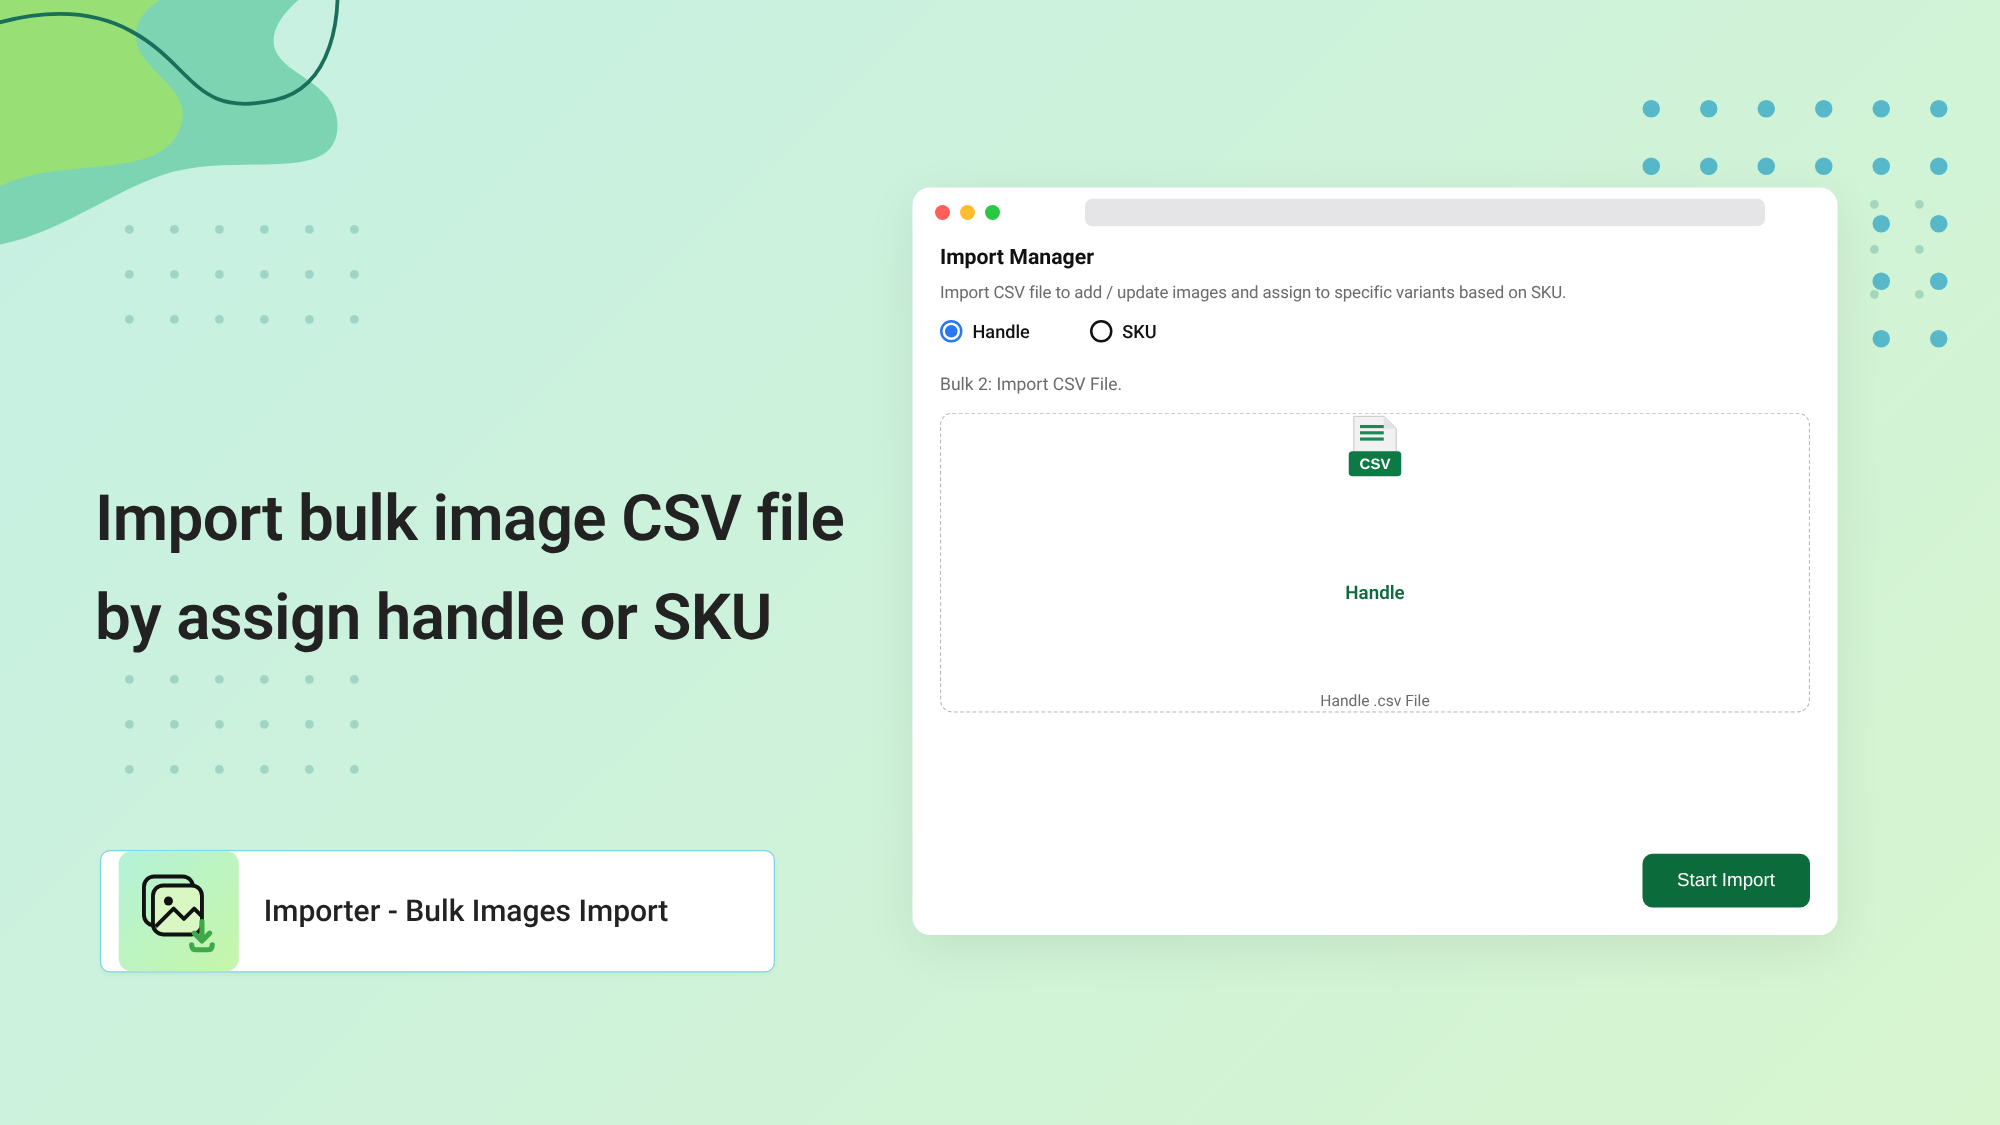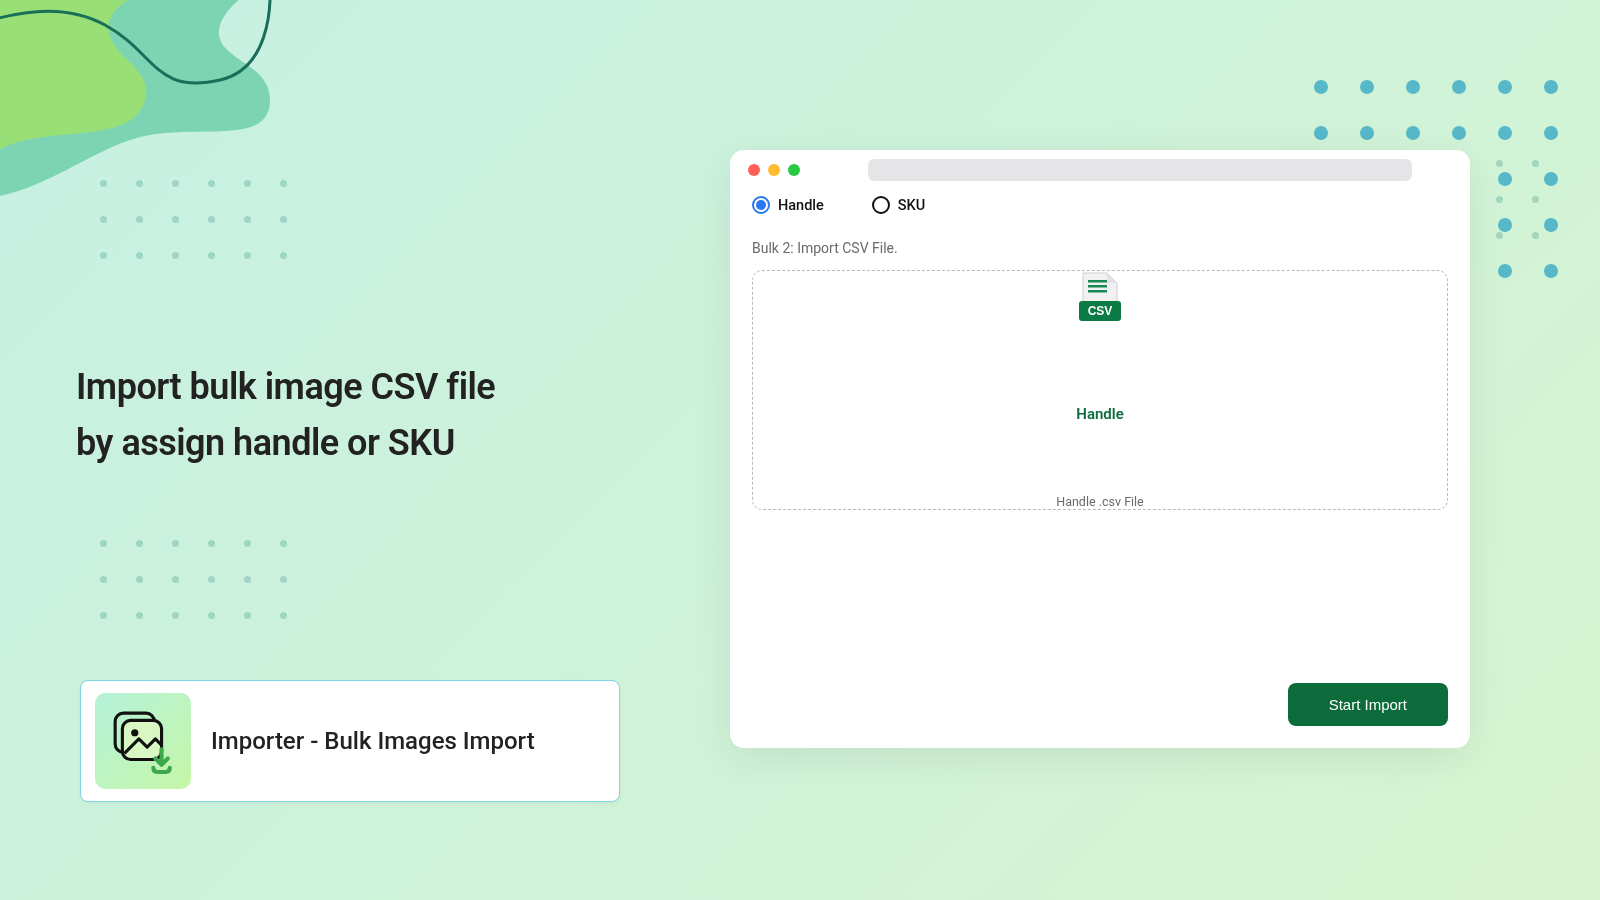--- a/index.html
+++ b/index.html
@@ -11,24 +11,24 @@
   .dots-teal { position: absolute; top: 80px; right: 40px; z-index: 0; display: grid; grid-template-columns: repeat(6, 16px); grid-template-rows: repeat(5, 16px); gap: 30px; }
   .dots-teal span { width: 14px; height: 14px; border-radius: 50%; background: #56b8c8; }
   .dots-lt { position: absolute; display: grid; grid-template-columns: repeat(6, 8px); grid-auto-rows: 8px; gap: 28px; z-index: 0; }
   .dots-lt span { width: 7px; height: 7px; border-radius: 50%; background: rgba(80,160,150,0.35); }
   .dots-lt.a { top: 180px; left: 100px; grid-template-columns: repeat(6, 8px); }
   .dots-lt.b { top: 540px; left: 100px; grid-template-columns: repeat(6, 8px); }
   .dots-lt.c { top: 160px; right: 60px; grid-template-columns: repeat(6, 8px); }
 
   
   .hero-title {
-    position: absolute; left: 76px; top: 360px; font-size: 36px; font-weight: 600; color: #222; line-height: 1.55; letter-spacing: -0.5px;
+    position: absolute; left: 76px; top: 376px; font-size: 51px; font-weight: 600; color: #222; line-height: 1.55; letter-spacing: -0.5px;
   }
   .app-card {
-    position: absolute; left: 80px; top: 680px; width: 540px; height: 122px;
+    position: absolute; left: 80px; top: 680px; width: 540px; height: 98px;
     background: #fff; border: 1px solid #7fd3e4; border-radius: 8px;
     display: flex; align-items: center; padding-left: 14px; gap: 20px;
     box-shadow: 0 2px 4px rgba(0,0,0,0.04);
   }
   .app-icon-tile {
     width: 96px; height: 96px; border-radius: 10px;
     background: linear-gradient(135deg, #b4f2d9 0%, #c6f6a8 100%);
     display: flex; align-items: center; justify-content: center;
     position: relative;
   }
@@ -68,21 +68,21 @@
   .dropzone {
     border: 1.5px dashed #b9b9bf; border-radius: 10px; height: 240px;
     display: flex; flex-direction: column; align-items: center; justify-content: space-between; gap: 6px;
   }
   .dz-label { font-size: 15px; font-weight: 600; color: #0f6b3d; margin-top: 10px; }
   .dz-sub { font-size: 12.5px; color: #6a6a6f; }
 
   .action-row { margin-top: auto; display: flex; justify-content: flex-end; padding-top: 20px; }
   .btn-primary {
     background: #0c6b3a; color: #fff; font-size: 15px; font-weight: 500;
-    padding: 13px 41px; border-radius: 8px; border: none; cursor: pointer;
+    padding: 13px 28px; border-radius: 8px; border: none; cursor: pointer;
   }
 </style>
 </head>
 <body>
 
 <svg class="bg-blob" viewBox="0 0 440 320">
   <path fill="#7cd4b3" d="M0,0 L360,0 C350,40 300,55 290,85 C280,120 340,120 340,160 C340,210 260,180 200,200 C140,220 80,280 0,250 Z"></path>
   <path fill="#9de26b" opacity="0.85" d="M0,0 L280,0 C260,40 190,50 180,80 C170,115 225,125 215,160 C200,210 110,180 60,215 C30,235 0,230 0,230 Z"></path>
   <path fill="none" stroke="#1a6e5a" stroke-width="3" d="M0,105 C70,70 130,60 175,85 C225,112 225,155 290,140 C335,130 345,75 338,25"></path>
 </svg>
@@ -205,20 +205,22 @@
 
 <div class="panel">
   <div class="win-bar">
     <span class="win-dot red"></span>
     <span class="win-dot yel"></span>
     <span class="win-dot grn"></span>
     <div class="win-search"></div>
   </div>
 
   <div class="panel-body">
+    <div class="section-title">Import Manager</div>
+    <div class="section-sub">Import CSV file to add / update images and assign to specific  variants based on SKU.</div>
 
 
     <div class="radio-row">
       <div class="radio-item">
         <span class="radio-outer selected">
             <span class="radio-inner"></span>
           </span>
         <span class="radio-label">Handle</span>
       </div>
       <div class="radio-item">

